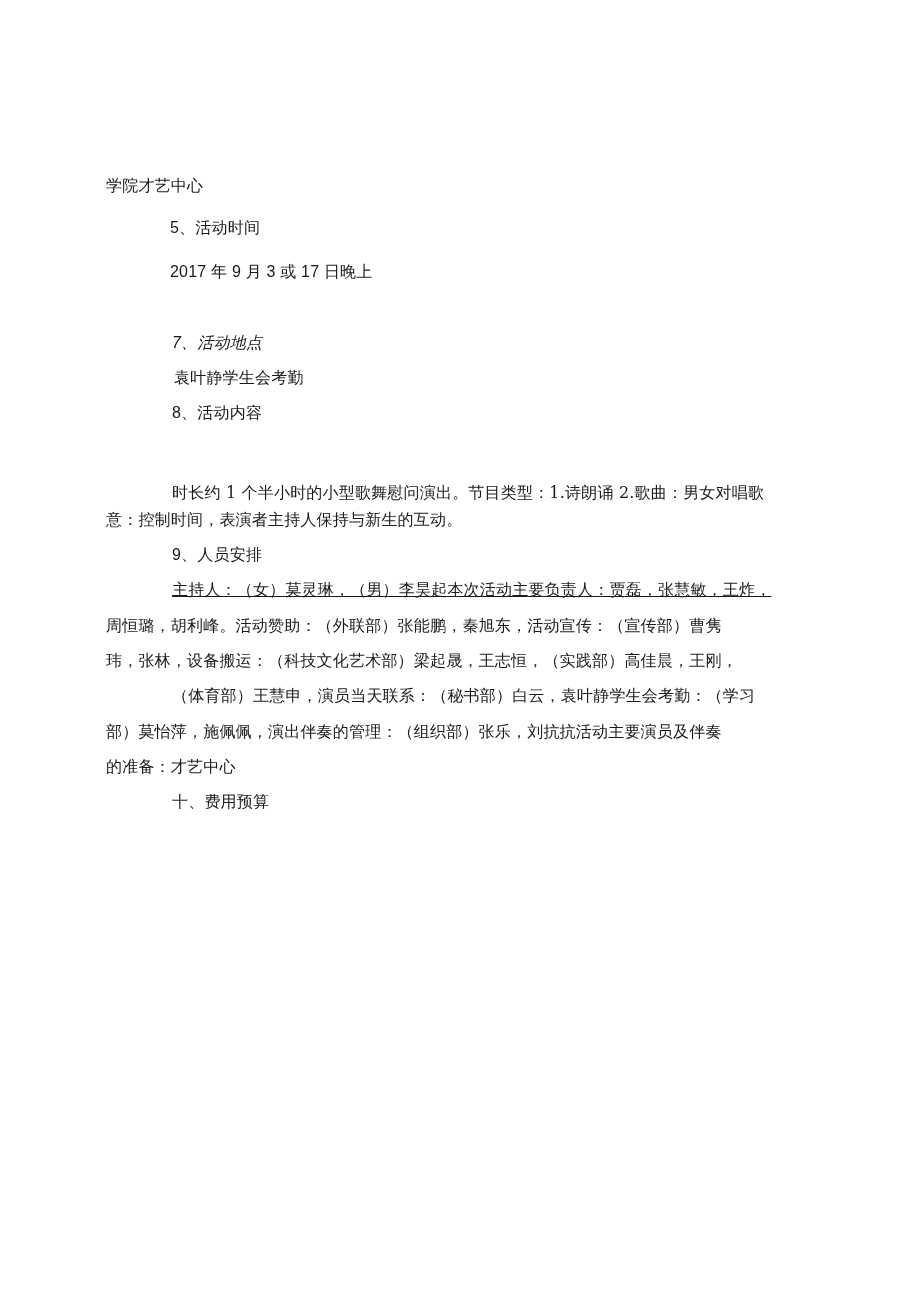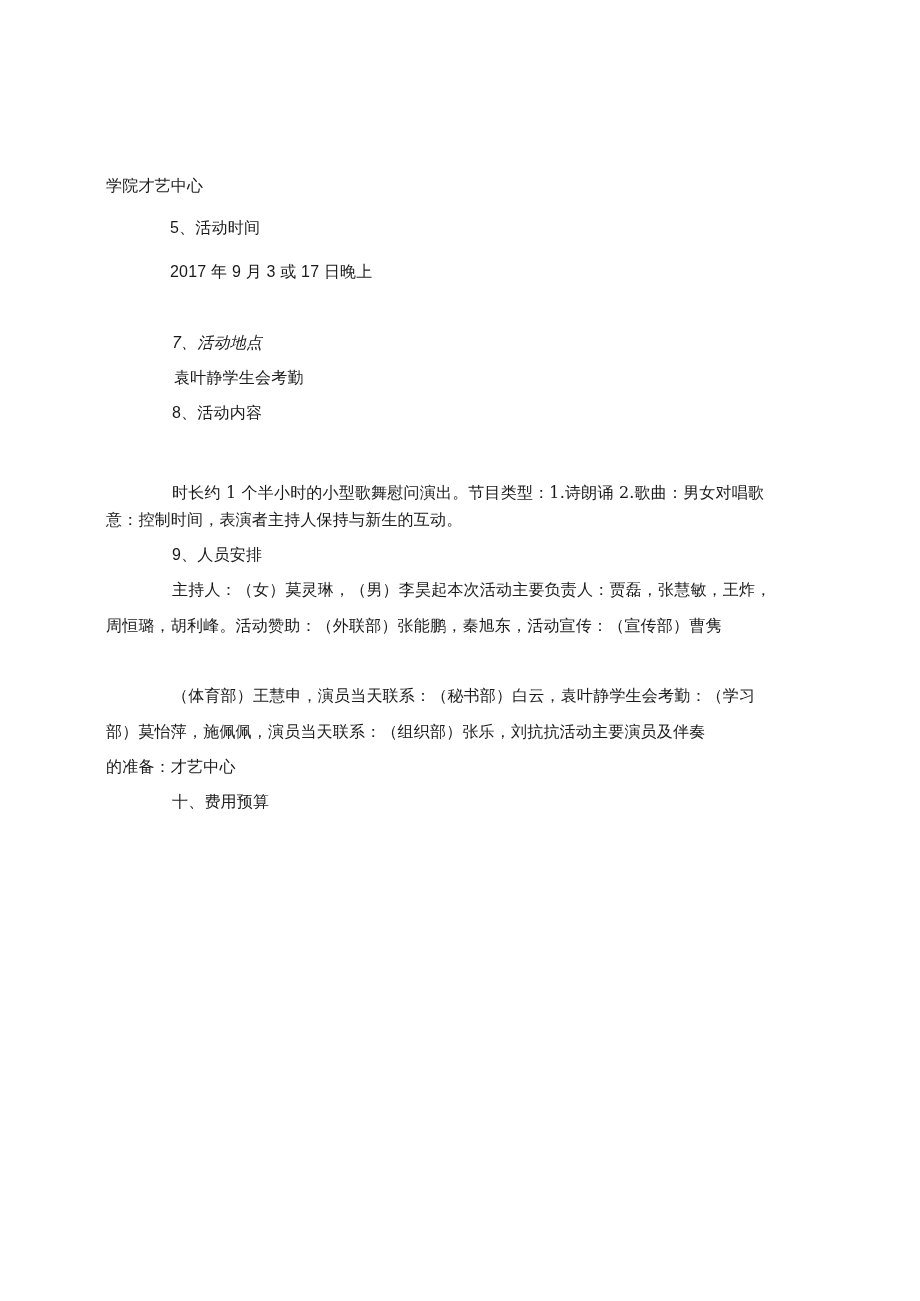--- a/index.html
+++ b/index.html
@@ -48,21 +48,22 @@
   <div class="line sans" style="left:170px; top:262px;">2017 年 9 月 3 或 17 日晚上</div>
 
   <div class="line sans" style="left:172px; top:333px;font-style:italic;">7、活动地点</div>
   <div class="line body-text" style="left:174px; top:368px;">袁叶静学生会考勤</div>
 
   <div class="line sans" style="left:172px; top:403px;">8、活动内容</div>
   <div class="line body-text" style="left:172px; top:439px;margin-top:44px;">时长约 1 个半小时的小型歌舞慰问演出。节目类型：1.诗朗诵 2.歌曲：男女对唱歌</div>
   <div class="line body-text" style="left:106px; top:510px;">意：控制时间，表演者主持人保持与新生的互动。</div>
 
   <div class="line sans" style="left:172px; top:545px;">9、人员安排</div>
-  <div class="line body-text" style="left:172px; top:580px;">主持人：（女）莫灵琳，（男）李昊起本次活动主要负责人：贾磊，张慧敏，王炸，</div>
+  <div class="line body-text" style="left:172px; top:580px;text-decoration:underline;">主持人：（女）莫灵琳，（男）李昊起本次活动主要负责人：贾磊，张慧敏，王炸，</div>
   <div class="line body-text" style="left:106px; top:616px;">周恒璐，胡利峰。活动赞助：（外联部）张能鹏，秦旭东，活动宣传：（宣传部）曹隽</div>
+  <div class="line body-text" style="left:106px; top:651px;">玮，张林，设备搬运：（科技文化艺术部）梁起晟，王志恒，（实践部）高佳晨，王刚，</div>
   <div class="line body-text" style="left:172px; top:686px;">（体育部）王慧申，演员当天联系：（秘书部）白云，袁叶静学生会考勤：（学习</div>
-  <div class="line body-text" style="left:106px; top:722px;">部）莫怡萍，施佩佩，演员当天联系：（组织部）张乐，刘抗抗活动主要演员及伴奏</div>
+  <div class="line body-text" style="left:106px; top:722px;">部）莫怡萍，施佩佩，演出伴奏的管理：（组织部）张乐，刘抗抗活动主要演员及伴奏</div>
   <div class="line body-text" style="left:106px; top:757px;">的准备：才艺中心</div>
 
   <div class="line body-text" style="left:172px; top:792px;text-align:right;">十、费用预算</div>
 
 </div>
 
 </body></html>

